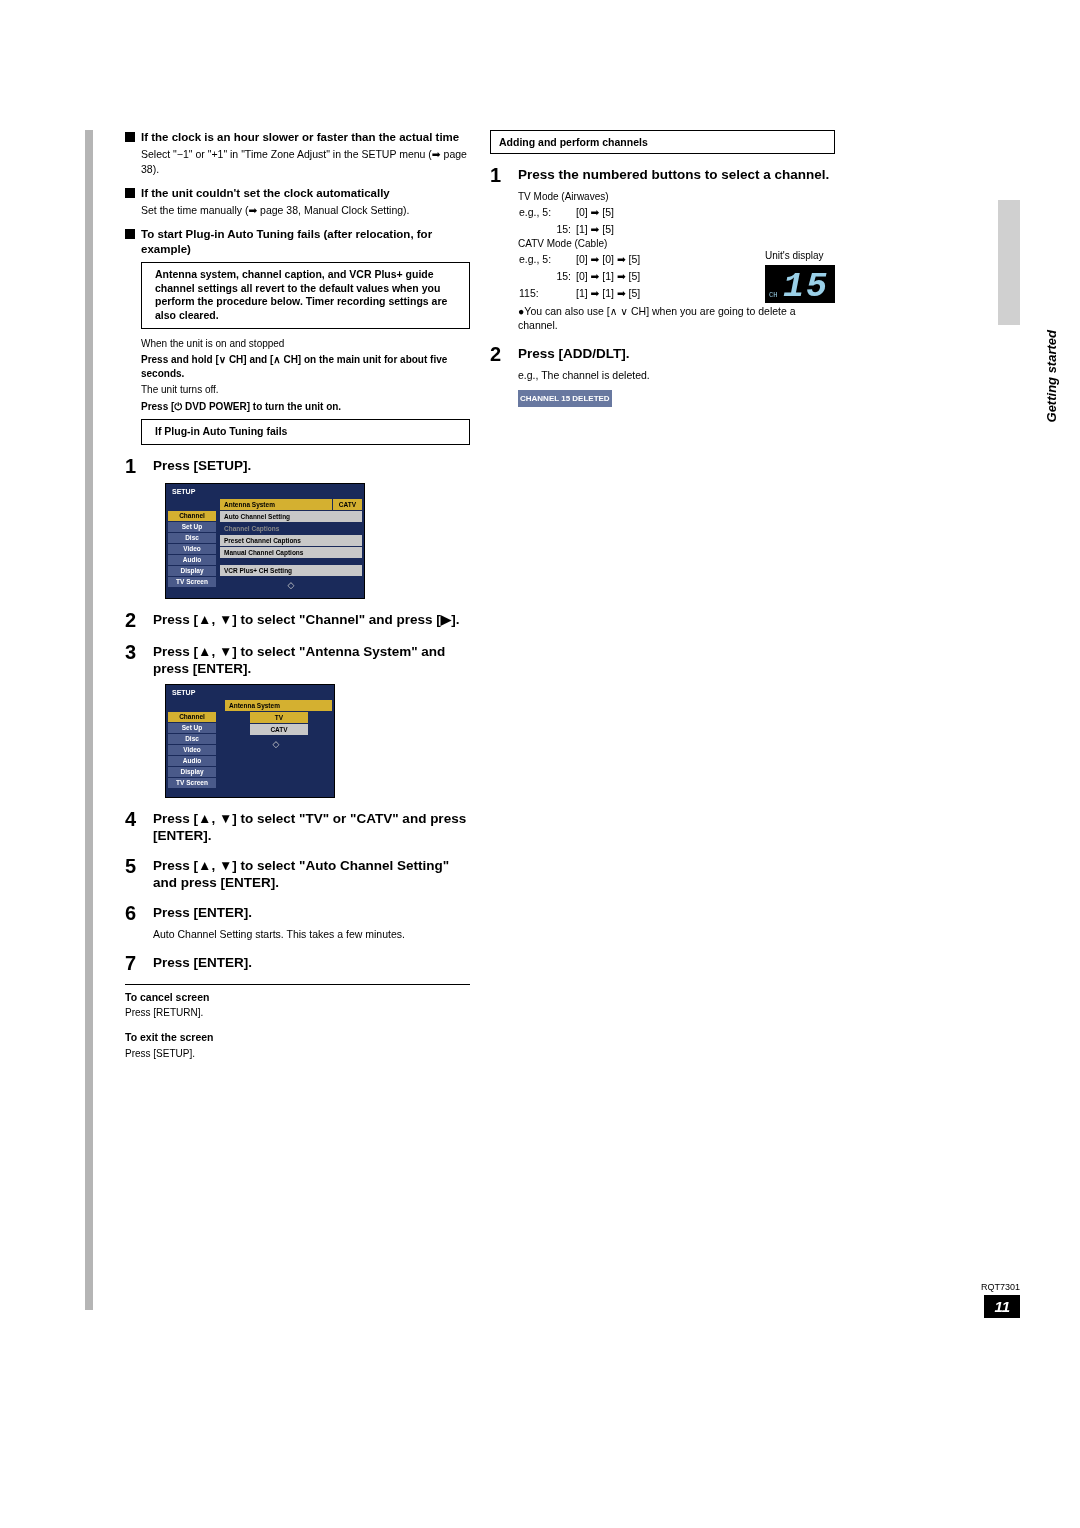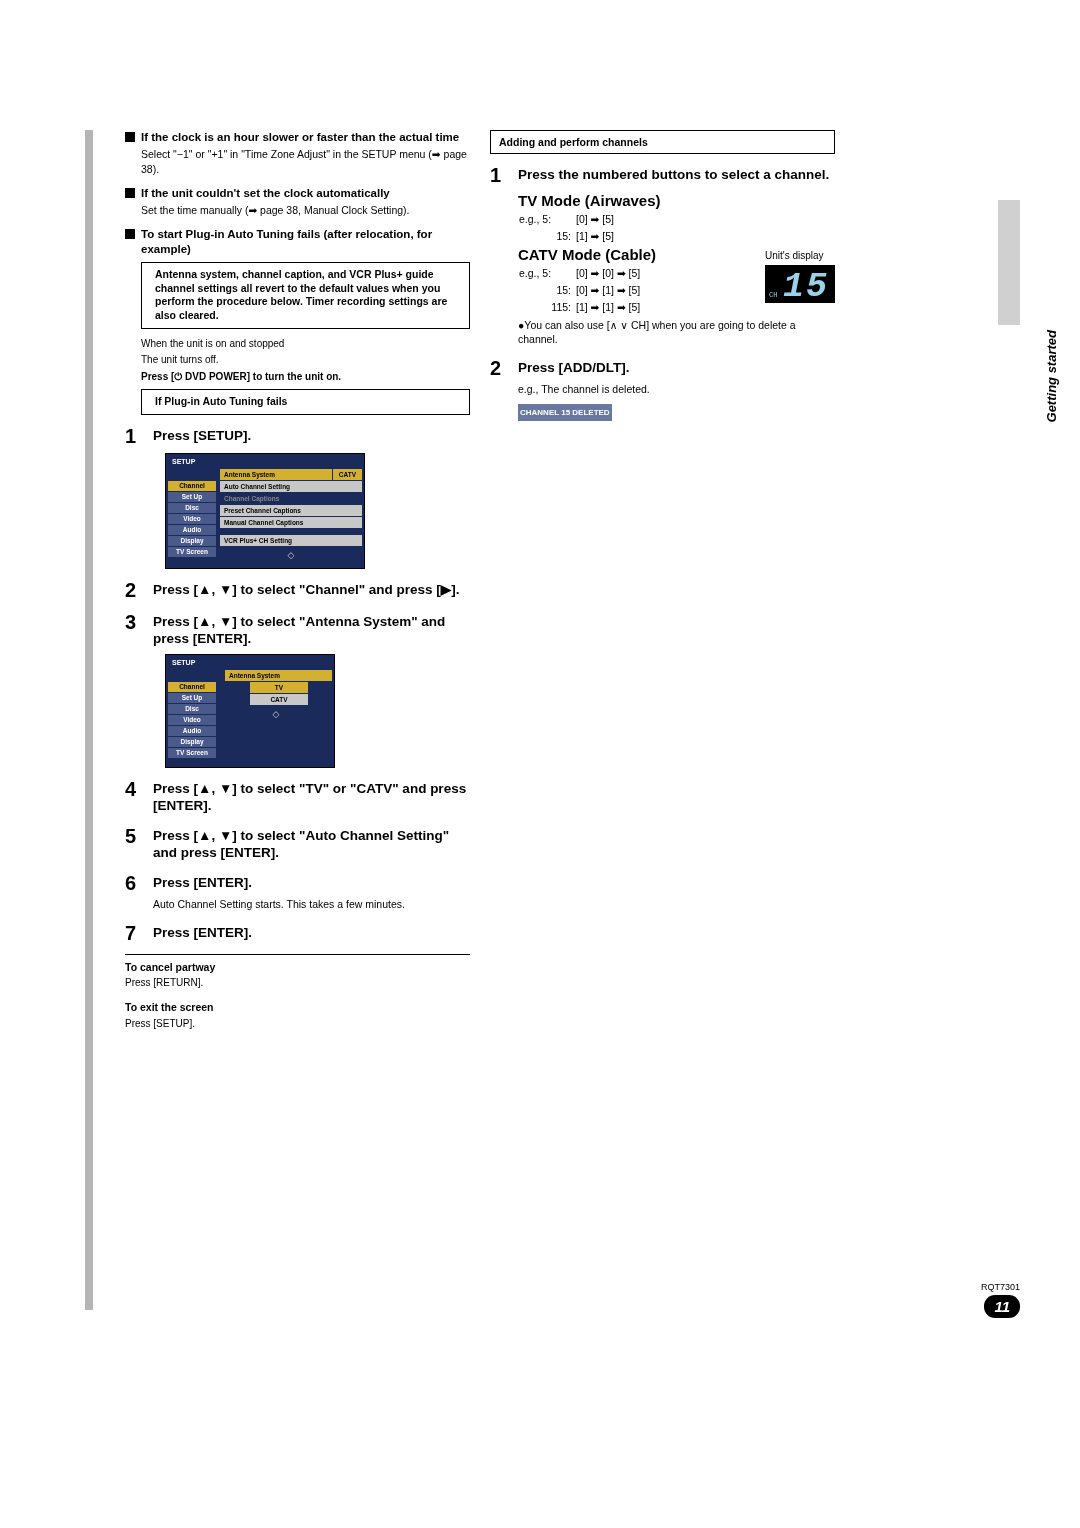--- a/index.html
+++ b/index.html
@@ -264,38 +264,37 @@
     padding: 4px 2px;
     display: inline-block;
     margin: 4px 0 0 28px;
   }
   .channel-table {
     font-size: 10.5px;
     margin: 4px 0 4px 28px;
     line-height: 1.4;
     width: 200px;
   }
-  .channel-table .hdr3 { font-weight: bold; font-size: 15px; }
+  .channel-table .hdr3 { font-weight: normal; font-size: 10px; }
   .footer-id {
     position: absolute;
     right: 60px;
     top: 1282px;
     font-size: 9px;
   }
   .footer-page {
     position: absolute;
     right: 60px;
     top: 1295px;
     font-size: 15px;
     font-style: italic;
     font-weight: bold;
     background: #000;
     color: #fff;
     padding: 3px 10px;
-    border-radius: 11px;
   }
 </style>
 </head>
 <body>
 
 <div class="left-strip"></div>
 <div class="right-tab"></div>
 <div class="side-label">Getting started</div>
 
 <div class="page">
@@ -315,20 +314,21 @@
     <div class="body-text">Set the time manually (➡ page 38, Manual Clock Setting).</div>
 
     <div class="hblock">
       <span class="sq"></span>
       <span>To start Plug-in Auto Tuning fails (after relocation, for example)</span>
     </div>
 
     <div class="box">Antenna system, channel caption, and VCR Plus+ guide channel settings all revert to the default values when you perform the procedure below. Timer recording settings are also cleared.</div>
 
     <div class="small-steps">When the unit is on and stopped</div>
+    <div class="small-steps"><b>Press and hold [∨ CH] and [∧ CH] on the main unit for about five seconds.</b></div>
     <div class="small-steps">The unit turns off.</div>
     <div class="small-steps"><b>Press [⏻ DVD POWER] to turn the unit on.</b></div>
 
     <div class="box">If Plug-in Auto Tuning fails</div>
 
     <div class="numstep">
       <div class="n">1</div>
       <div class="t">Press [SETUP].</div>
     </div>
     <div class="menu-shot">
@@ -408,21 +408,21 @@
       <div class="t">Press [ENTER].</div>
     </div>
     <div class="substep">Auto Channel Setting starts. This takes a few minutes.</div>
 
     <div class="numstep">
       <div class="n">7</div>
       <div class="t">Press [ENTER].</div>
     </div>
 
     <div class="hr"></div>
-    <div class="tiny-note"><b>To cancel partway</b></div>
+    <div class="tiny-note"><b>To cancel screen</b></div>
     <div class="tiny-note">Press [RETURN].</div>
     <div style="height:8px"></div>
     <div class="tiny-note"><b>To exit the screen</b></div>
     <div class="tiny-note">Press [SETUP].</div>
   </div>
 
   <div class="col col-right" style="position:relative;">
     <div class="right-box">Adding and perform channels</div>
 
     <div class="numstep">
@@ -457,21 +457,21 @@
         <tbody>
             <tr>
               <td style="width:55px;">e.g.,  5:</td>
               <td>[0] ➡ [0] ➡ [5]</td>
             </tr>
         <tr>
               <td style="text-align:right;padding-right:4px">15:</td>
               <td>[0] ➡ [1] ➡ [5]</td>
             </tr>
         <tr>
-              <td style="text-align:right;padding-right:4px">115:</td>
+              <td style="padding-right:4px">115:</td>
               <td>[1] ➡ [1] ➡ [5]</td>
             </tr>
       </tbody>
         </table>
     </div>
     <div class="tiny-note" style="margin-left:28px;font-size:10.5px">●You can also use [∧ ∨ CH] when you are going to delete a channel.</div>
 
     <div class="numstep">
       <div class="n">2</div>
       <div class="t">Press [ADD/DLT].</div>

